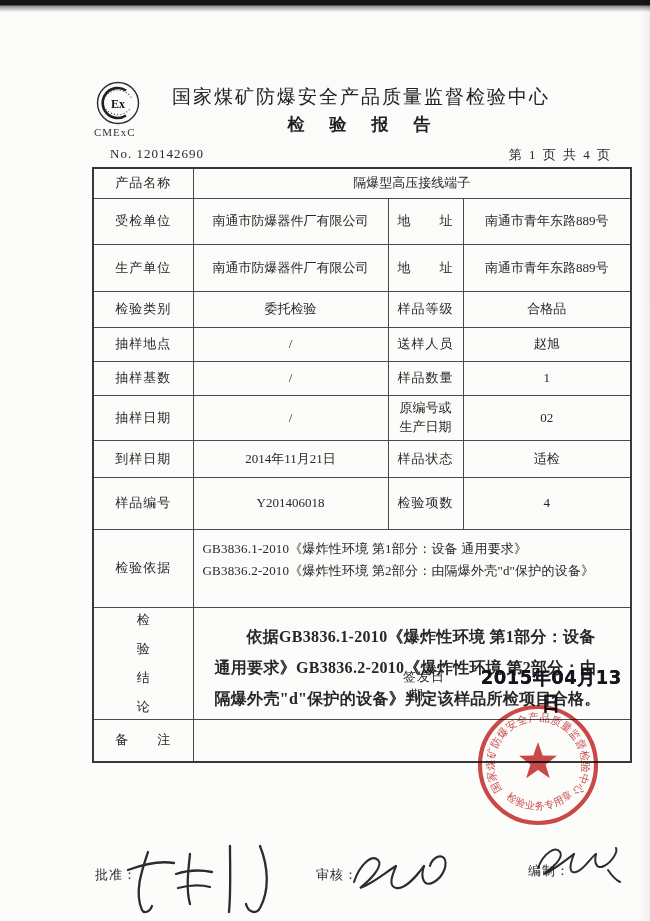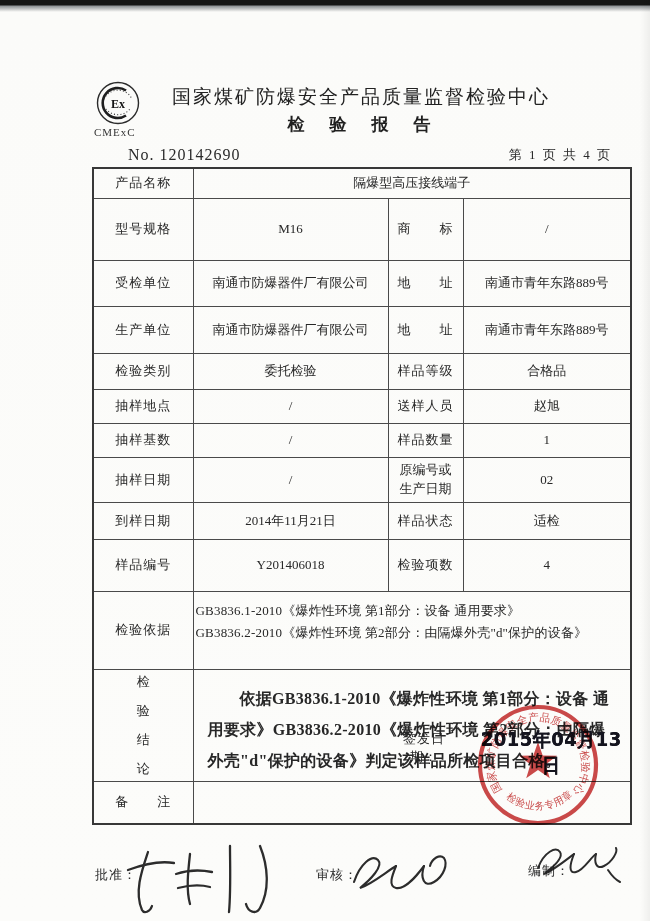--- a/index.html
+++ b/index.html
@@ -21,33 +21,33 @@
     pointer-events:none;
   }
 
   
   .logo { position:absolute; left:95px; top:80px; width:46px; height:46px; }
   .logo-caption { position:absolute; left:94px; top:126px; font-size:11px; letter-spacing:1px; color:#333; }
   .org-title { position:absolute; left:92px; top:84px; width:538px; text-align:center;
                font-size:19px; letter-spacing:2px; color:#222; }
   .report-title { position:absolute; left:92px; top:113px; width:538px; text-align:center;
                   font-size:17px; font-weight:bold; letter-spacing:4px; color:#1f1f1f; }
-  .report-no { position:absolute; left:128px; top:146px; font-size:16px; color:#2a2a2a; letter-spacing:1px; }
+  .report-no { position:absolute; left:110px; top:146px; font-size:13px; color:#2a2a2a; letter-spacing:1px; }
   .page-info { position:absolute; right:38px; top:146px; font-size:13px; color:#2a2a2a; letter-spacing:2px; }
 
   
   table.report {
     position:absolute; left:92px; top:167px; width:538px;
     border-collapse:collapse; table-layout:fixed;
     font-size:13px; color:#272727;
   }
   table.report td {
     border:1px solid #4a4a4a;
     text-align:center; vertical-align:middle;
-    padding:1px 2px; overflow:hidden;
+    padding:1px 9px; overflow:hidden;
   }
   table.report { border:2px solid #383838; }
   td.lbl { letter-spacing:1px; }
   td.txtleft { text-align:left; padding-left:9px; }
   .r1{height:30px}.r2{height:62px}.r3{height:46px}.r4{height:47px}.r5{height:36px}
   .r6{height:34px}.r7{height:34px}.r8{height:45px}.r9{height:37px}.r10{height:52px}
   .r11{height:78px}.r12{height:32px}.r13{height:112px}.r14{height:43px}
   .two-line { line-height:1.45; letter-spacing:0; }
   .basis-line { text-align:left; line-height:1.75; font-size:13px; letter-spacing:0.2px; }
 
@@ -102,26 +102,20 @@
         <col style="width:75px">
         <col style="width:168px">
       </colgroup>
 
     <tbody>
         <tr class="r1">
       <td class="lbl">产品名称</td>
       <td colspan="3">隔爆型高压接线端子</td>
     </tr>
 
-    <tr class="r2">
-      <td class="lbl">型号规格</td>
-      <td>M16</td>
-      <td class="lbl">商　　标</td>
-      <td>/</td>
-    </tr>
 
     <tr class="r3">
       <td class="lbl">受检单位</td>
       <td>南通市防爆器件厂有限公司</td>
       <td class="lbl">地　　址</td>
       <td>南通市青年东路889号</td>
     </tr>
 
     <tr class="r4">
       <td class="lbl">生产单位</td>

